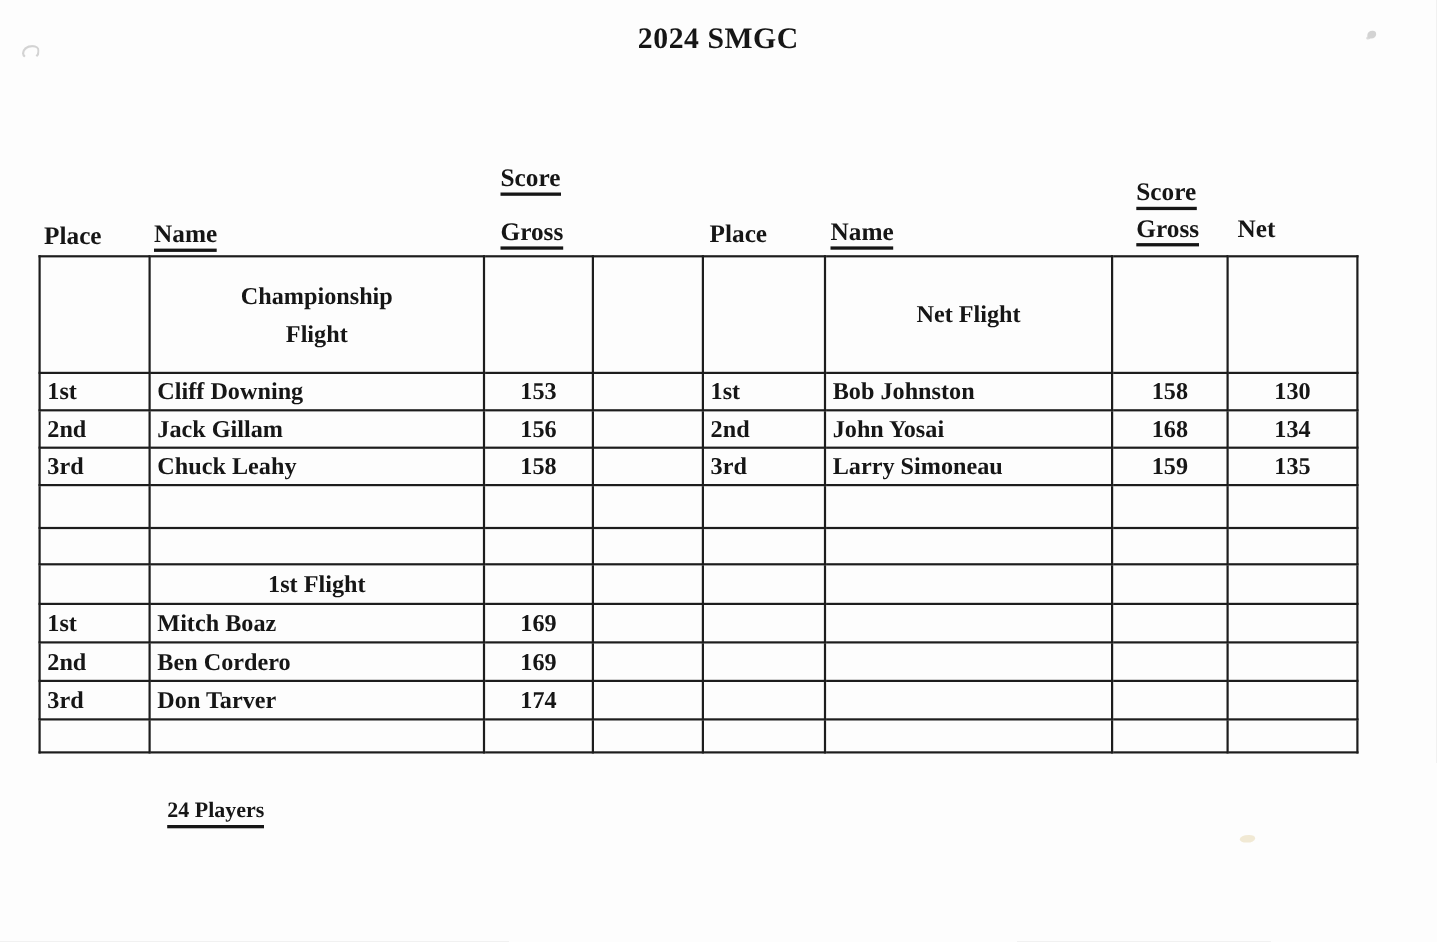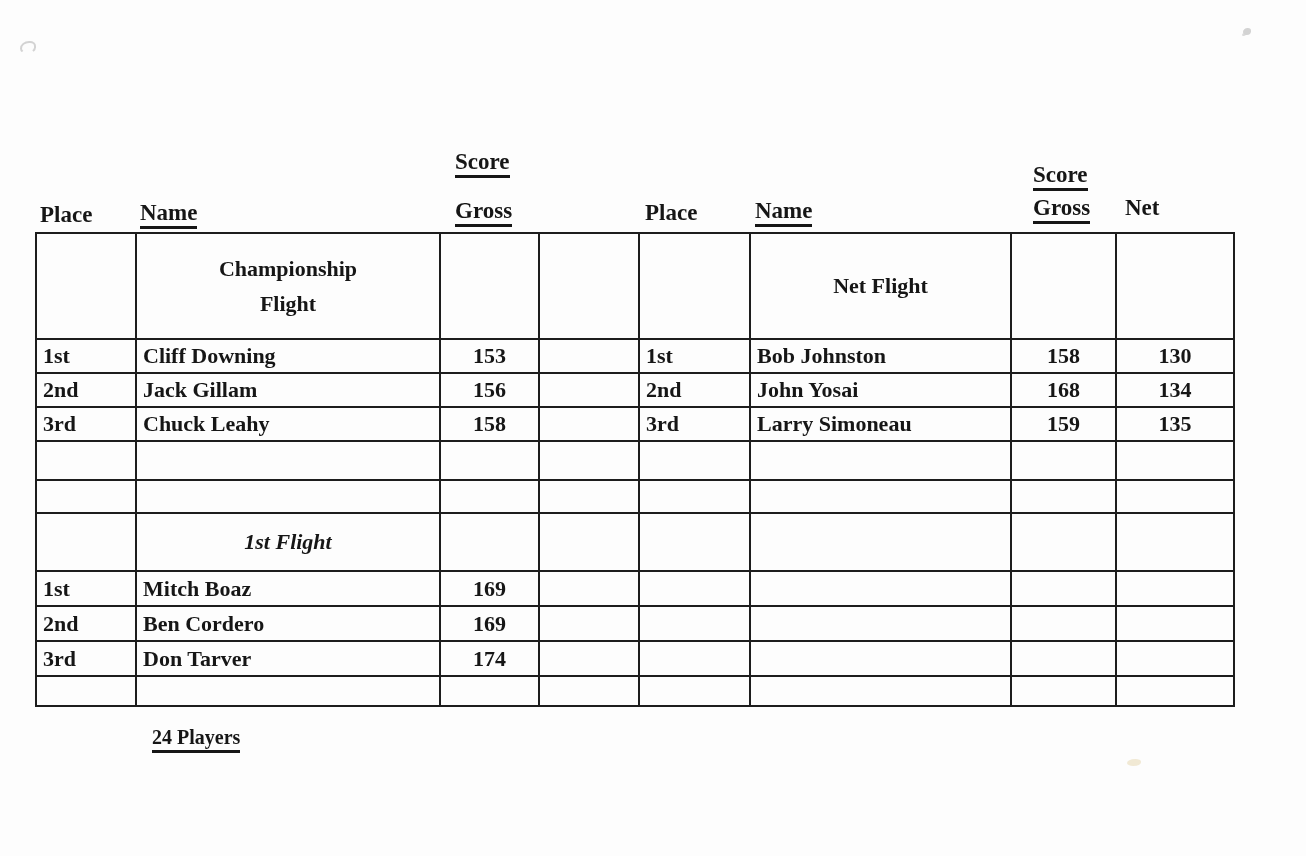--- a/index.html
+++ b/index.html
@@ -32,21 +32,21 @@
     vertical-align:middle;
     overflow:hidden;white-space:nowrap;
   }
   td.name-cell{padding-left:9px;}
   td.num-cell{text-align:center;padding:0 2px;}
   td.flight-cell{text-align:center;}
   tr.r-top{height:106px;}
   tr.r-data{height:34px;}
   tr.r-gap1{height:39px;}
   tr.r-gap2{height:33px;}
-  tr.r-sub{height:58px;font-style:italic;}
+  tr.r-sub{height:36px;}
   tr.r-data2{height:35px;}
   tr.r-last{height:30px;}
   .champ{font-size:28px;line-height:1.6;}
   .bigflight{font-size:31px;margin-left:43px;}
   td.net-flight-cell{vertical-align:bottom;padding-bottom:6px;}
   .footer-note{
     position:absolute;left:152px;top:726px;
     font-weight:bold;font-size:20px;
   }
   .artifact{position:absolute;border-radius:60% 40% 55% 45%;}
@@ -57,20 +57,21 @@
 </head>
 <body>
 
 <div class="page">
 
   <div class="artifact a1"></div>
   <div class="artifact a2"></div>
   <div class="artifact a3"></div>
 
   <div class="title-block">
+    <div>2024 SMGC</div>
   </div>
 
   <div class="hdr" style="left:455px;top:150px;"><span class="u">Score</span></div>
   <div class="hdr" style="left:40px;top:203px;">Place</div>
   <div class="hdr" style="left:140px;top:201px;"><span class="u">Name</span></div>
   <div class="hdr" style="left:455px;top:199px;"><span class="u">Gross</span></div>
 
   <div class="hdr" style="left:645px;top:201px;">Place</div>
   <div class="hdr" style="left:755px;top:199px;"><span class="u">Name</span></div>
   <div class="hdr" style="left:1033px;top:163px;"><span class="u">Score</span></div>

